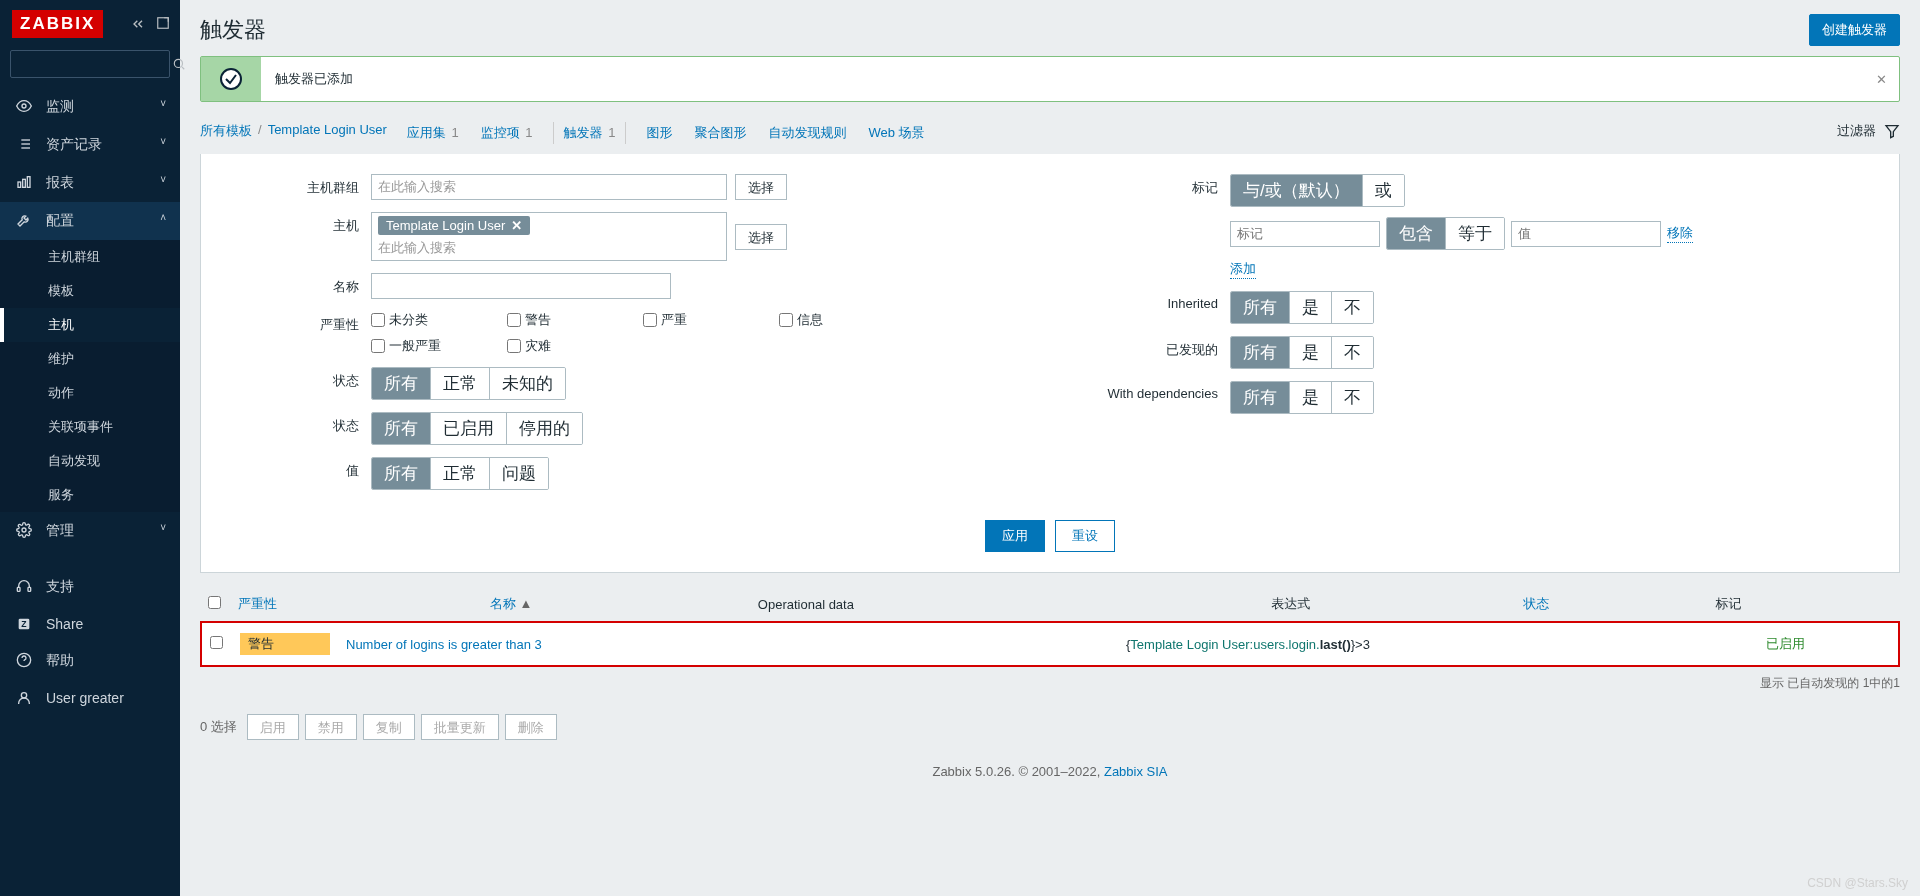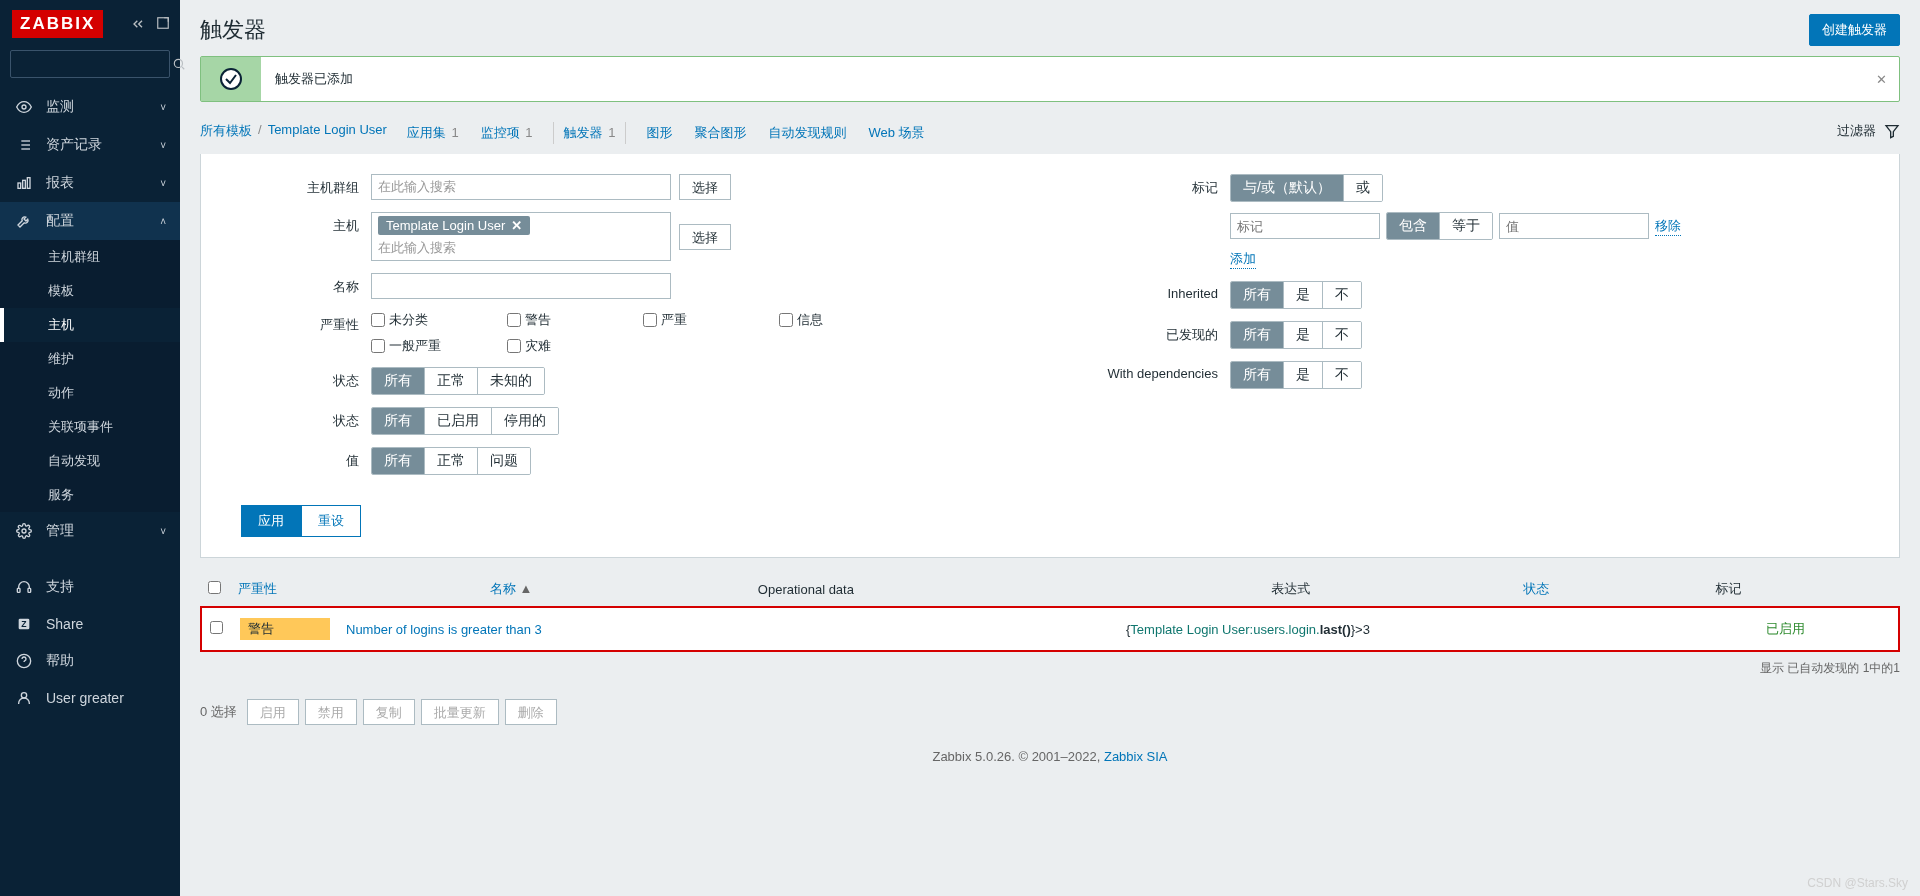--- a/index.html
+++ b/index.html
@@ -5,21 +5,21 @@
 *{box-sizing:border-box;margin:0;padding:0;font-family:Arial,"Microsoft YaHei",sans-serif;font-size:13px}
 body{background:#ebeef0;color:#1f2c33;overflow-x:hidden}
 a{text-decoration:none;color:#0275b8}
 .sidebar{position:fixed;left:0;top:0;bottom:0;width:180px;background:#0a2236;color:#babfc3}
 .logo-row{display:flex;align-items:center;padding:10px 10px 6px 12px}
 .logo{background:#d40000;color:#fff;font-weight:bold;letter-spacing:2px;padding:4px 8px;font-size:17px}
 .logo-icons{margin-left:auto;display:flex;gap:10px;color:#babfc3}
 .search-row{padding:6px 10px 10px 10px}
 .search-box{display:flex;align-items:center;background:#0a2236;border:1px solid #3a536b;border-radius:2px;height:28px;padding:0 6px}
 .search-box input{flex:1;background:transparent;border:none;outline:none;color:#fff;font-size:12px}
-.nav-item{display:flex;align-items:center;padding:10px 14px;cursor:pointer;color:#cfd6dd}
+.nav-item{display:flex;align-items:flex-start;padding:10px 14px;cursor:pointer;color:#cfd6dd}
 .nav-item .ico{width:20px;display:inline-flex;justify-content:center}
 .nav-item .lbl{flex:1;margin-left:12px;font-size:14px}
 .nav-item .chev{font-size:10px}
 .nav-sub{background:#091d30}
 .nav-sub .sub-item{padding:8px 14px 8px 48px;cursor:pointer;color:#cfd6dd;font-size:13px}
 .nav-sub .sub-item.active{background:#0a2236;border-left:4px solid #fff;padding-left:44px;color:#fff}
 .main{margin-left:180px;padding:0}
 .header{display:flex;align-items:center;padding:14px 20px 10px 20px}
 .header h1{font-size:22px;font-weight:normal;color:#1f2c33}
 .btn-create{margin-left:auto;background:#0275b8;color:#fff;border:1px solid #0275b8;padding:6px 12px;border-radius:2px;cursor:pointer;font-size:13px}
@@ -38,34 +38,34 @@
 .tab .cnt{color:#888;margin-left:2px}
 .filter-link{margin-left:auto;display:flex;align-items:center;gap:8px;color:#1f2c33;cursor:pointer}
 .filter-panel{background:#fff;border:1px solid #ccd5d9;border-top:none;padding:20px 40px}
 .filter-cols{display:flex;gap:60px}
 .filter-col{flex:1}
 .frow{display:flex;align-items:flex-start;margin-bottom:12px}
 .frow .flbl{width:130px;text-align:right;padding-right:12px;padding-top:5px;color:#1f2c33}
 .frow .fctl{flex:1;display:flex;flex-wrap:wrap;gap:8px;align-items:center}
 .txtbox{border:1px solid #acbbc2;height:26px;padding:0 6px;font-size:13px;min-width:0}
 .txtbox.w300{width:300px}
-.multiselect{border:1px solid #acbbc2;min-height:26px;width:300px;padding:3px 6px;position:relative}
+.multiselect{border:1px solid #acbbc2;min-height:26px;width:356px;padding:3px 6px;position:relative}
 .ms-placeholder{color:#999;font-size:13px}
 .ms-tag{display:inline-flex;align-items:center;background:#768d99;color:#fff;padding:2px 8px;border-radius:2px;font-size:12px}
 .ms-tag .x{margin-left:6px;cursor:pointer;font-weight:bold}
 .btn{border:1px solid #acbbc2;background:#fff;padding:4px 12px;cursor:pointer;height:26px;color:#1f2c33;font-size:13px}
 .seg{display:flex;border:1px solid #acbbc2;border-radius:2px;overflow:hidden}
-.seg .sbtn{padding:4px 12px;cursor:pointer;border-right:1px solid #acbbc2;font-size:14px;background:#fff}
+.seg .sbtn{padding:4px 12px;cursor:pointer;border-right:1px solid #acbbc2;font-size:17px;background:#fff}
 .seg .sbtn:last-child{border-right:none}
 .seg .sbtn.on{background:#768d99;color:#fff}
 .chk{display:flex;align-items:center;gap:4px;margin-right:18px}
 .chk input{width:14px;height:14px}
 .link-add{color:#0275b8;cursor:pointer;border-bottom:1px dotted #0275b8}
 .link-rm{color:#0275b8;cursor:pointer;border-bottom:1px dotted #0275b8}
-.filter-actions{display:flex;margin-top:18px}
+.filter-actions{display:flex;justify-content:center;gap:10px;margin-top:18px}
 .btn-primary{background:#0275b8;color:#fff;border:1px solid #0275b8;padding:6px 16px;cursor:pointer}
 .btn-secondary{background:#fff;border:1px solid #0275b8;color:#0275b8;padding:6px 16px;cursor:pointer}
 .table-wrap{margin:14px 20px 0 20px}
 table{width:100%;border-collapse:collapse}
 th{text-align:left;padding:8px 8px;font-weight:normal;color:#0275b8;cursor:pointer;font-size:13px}
 th.nocolor{color:#1f2c33;cursor:default}
 td{padding:10px 8px;background:#fff;vertical-align:middle;font-size:13px}
 .select-boxed{border:2px solid #d40000;margin:0 20px}
 .sev-warn{background:#ffc859;color:#1f2c33;padding:2px 8px;display:inline-block;width:90px}
 .st-enabled{color:#2e8b2e}

